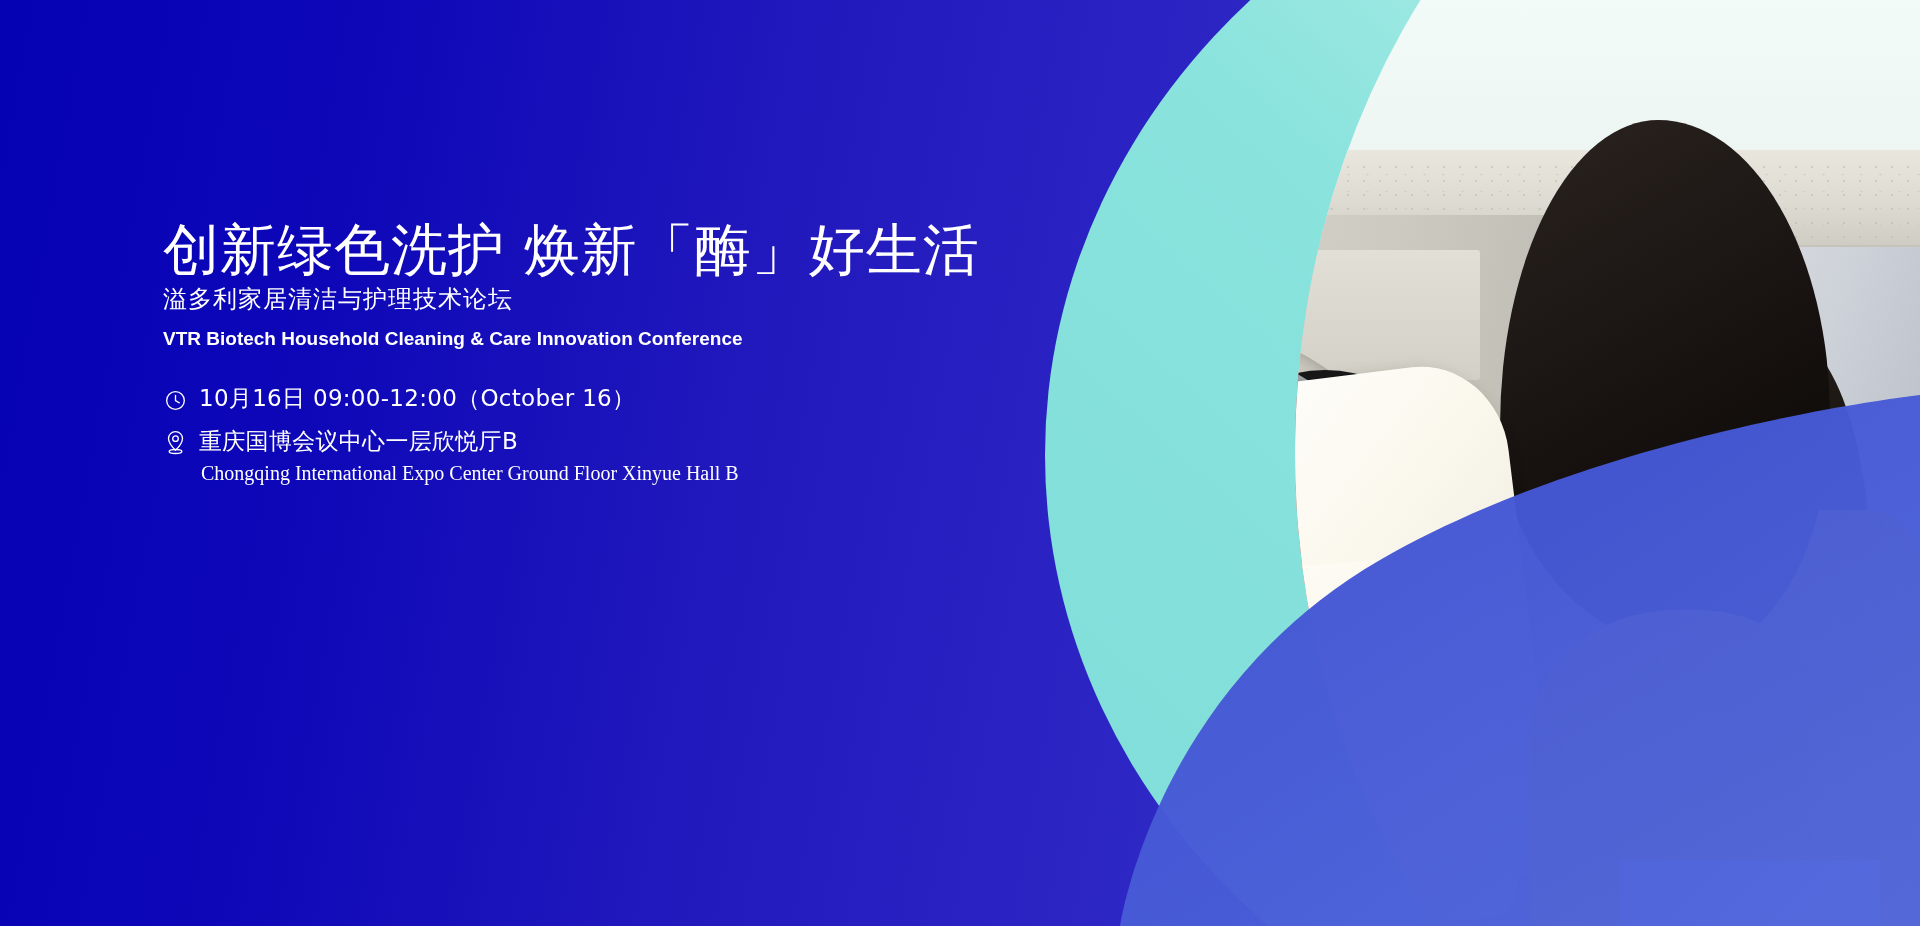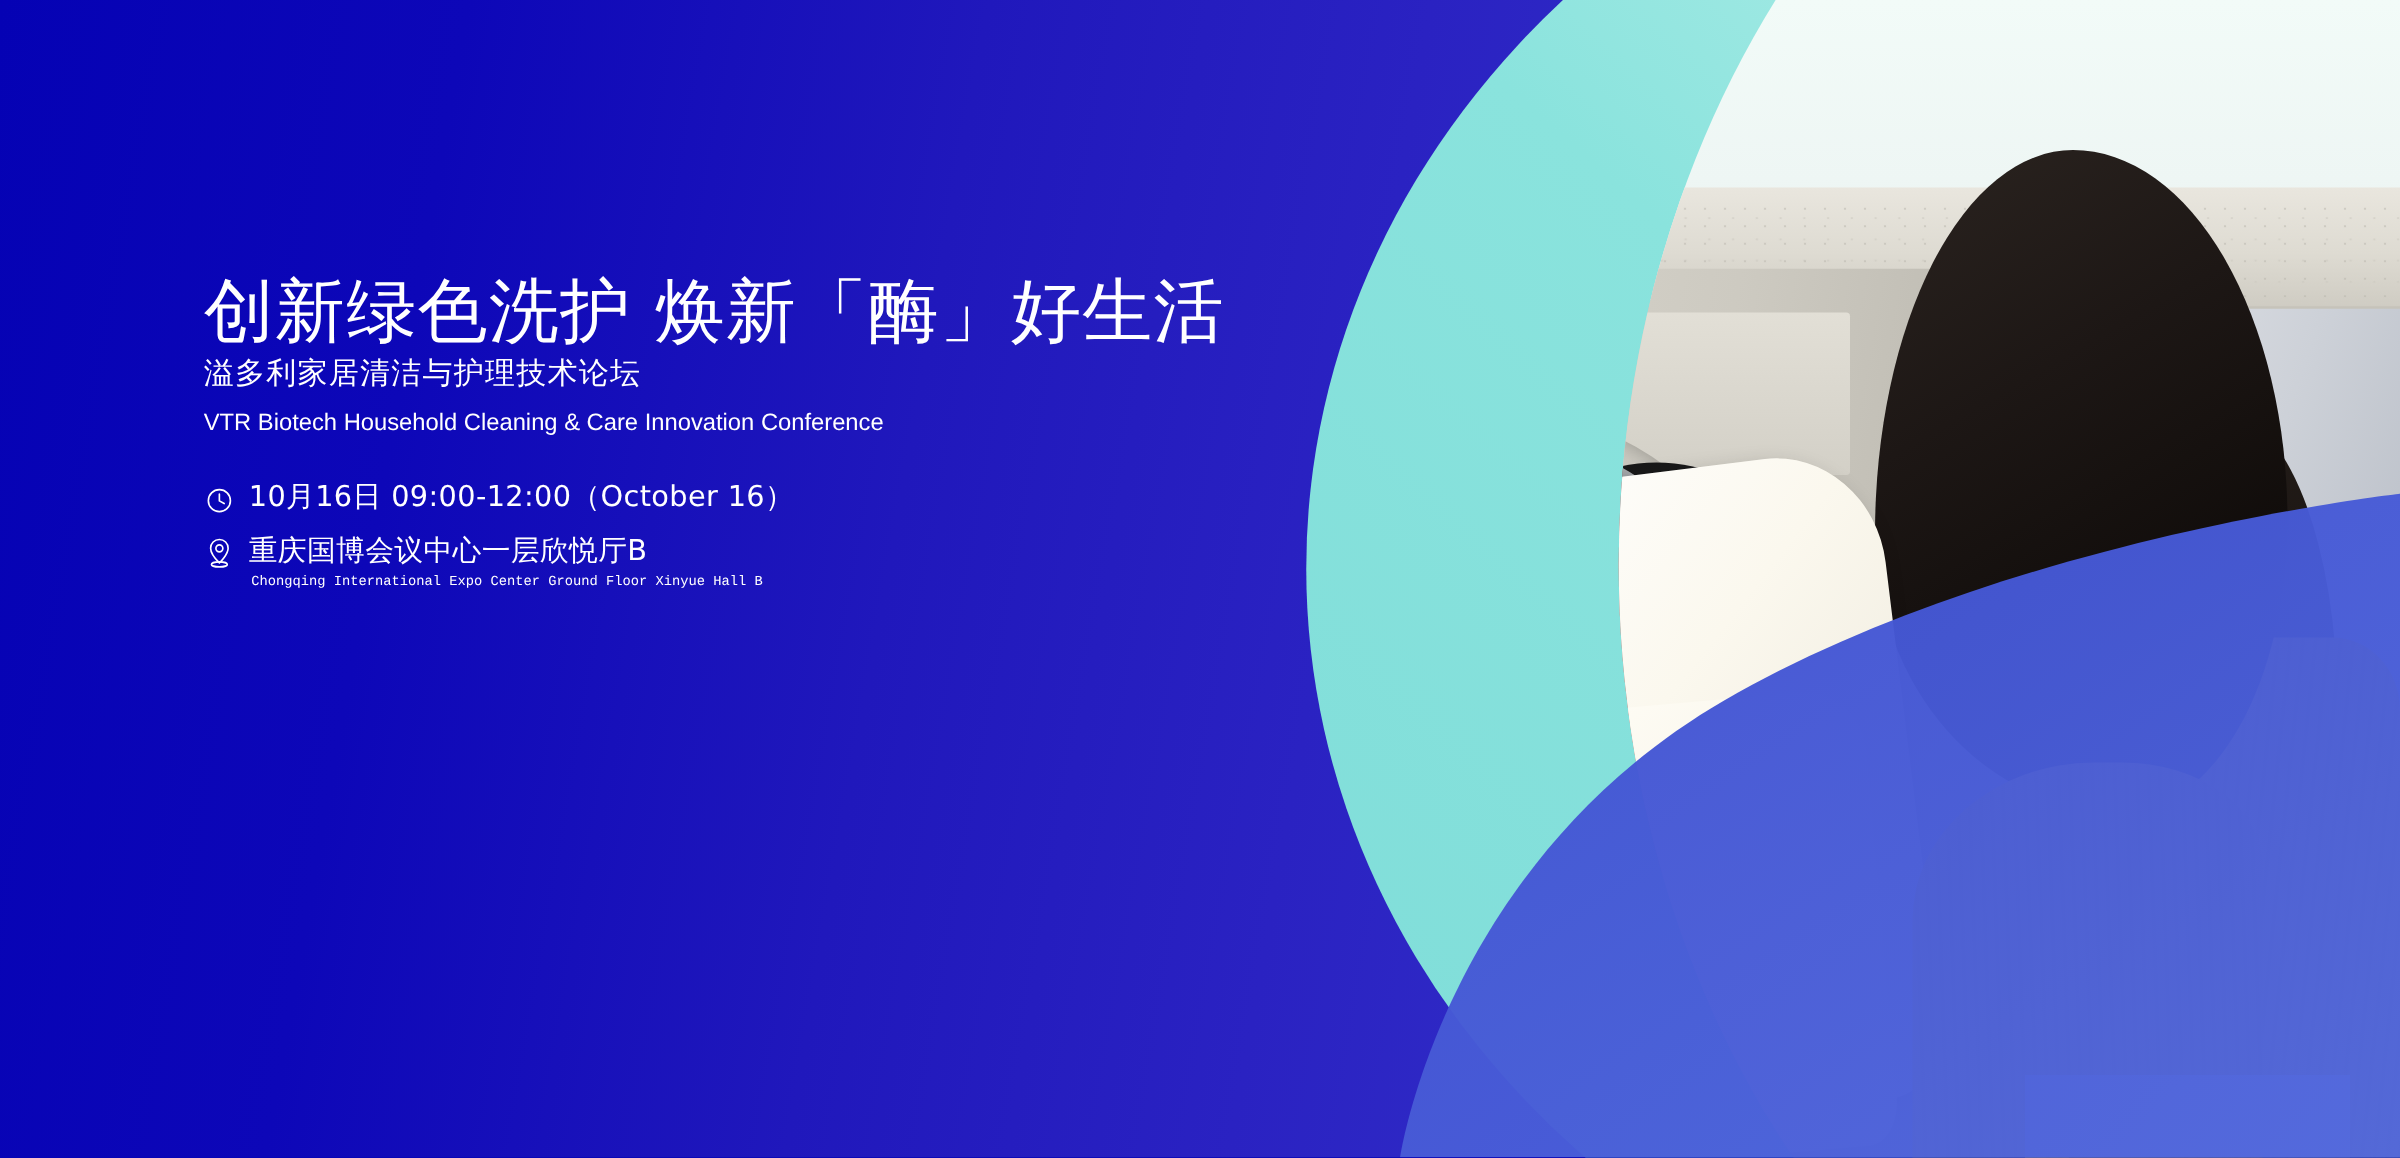--- a/index.html
+++ b/index.html
@@ -108,37 +108,37 @@
     position:absolute;top:240px;left:0;white-space:nowrap;
     font-size:28px;line-height:1.2;color:#ffffff;font-weight:400;letter-spacing:.2px;
   }
   .sub-cn{
     position:absolute;top:288px;left:0;white-space:nowrap;
     font-size:24px;line-height:1.1;color:#ffffff;font-weight:400;letter-spacing:1px;
     font-family:Liberation Mono, monospace;
   }
   .sub-en{
     position:absolute;top:328px;left:0;white-space:nowrap;
-    font-size:19px;line-height:1.2;color:#ffffff;font-weight:400;
+    font-size:19px;line-height:1.2;color:#ffffff;font-weight:700;
   }
   .meta{position:absolute;top:384px;left:0;width:700px;}
   .meta-row{display:flex;align-items:flex-start;margin-bottom:14px;}
   .meta-ico{
     width:24px;height:24px;flex:0 0 24px;margin-right:12px;margin-top:4px;
     display:flex;align-items:center;justify-content:center;
   }
   .meta-ico svg{display:block;}
   .meta-txt{display:flex;flex-direction:column;}
   .meta-cn{
     font-size:23px;line-height:1.25;color:#ffffff;white-space:nowrap;letter-spacing:.3px;
     font-family:"DejaVu Sans","Liberation Sans",sans-serif;
   }
   .meta-en{
-    font-size:11px;line-height:1.4;color:#ffffff;white-space:nowrap;margin-top:3px;
-    padding-left:2px;font-family:Liberation Mono, monospace;
+    font-size:20px;line-height:1.4;color:#ffffff;white-space:nowrap;margin-top:3px;
+    padding-left:2px;font-family:Liberation Serif, serif;
   }
 </style>
 </head>
 <body>
 
 <div id="banner">
 
   <div class="art">
 
     <svg viewBox="0 0 1920 926" preserveAspectRatio="none">

